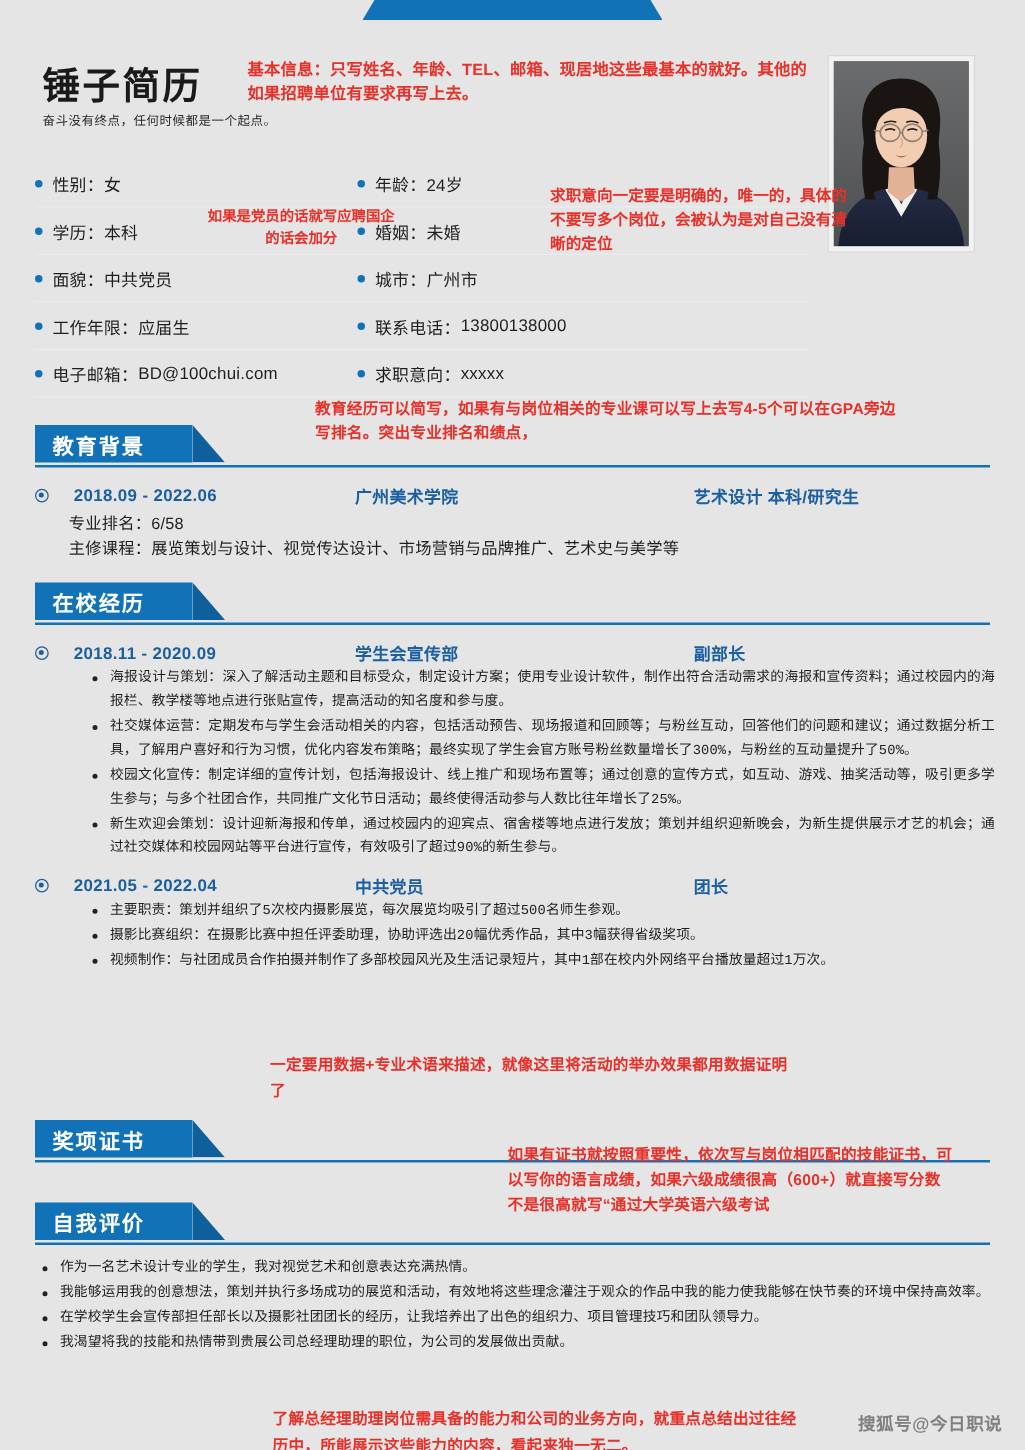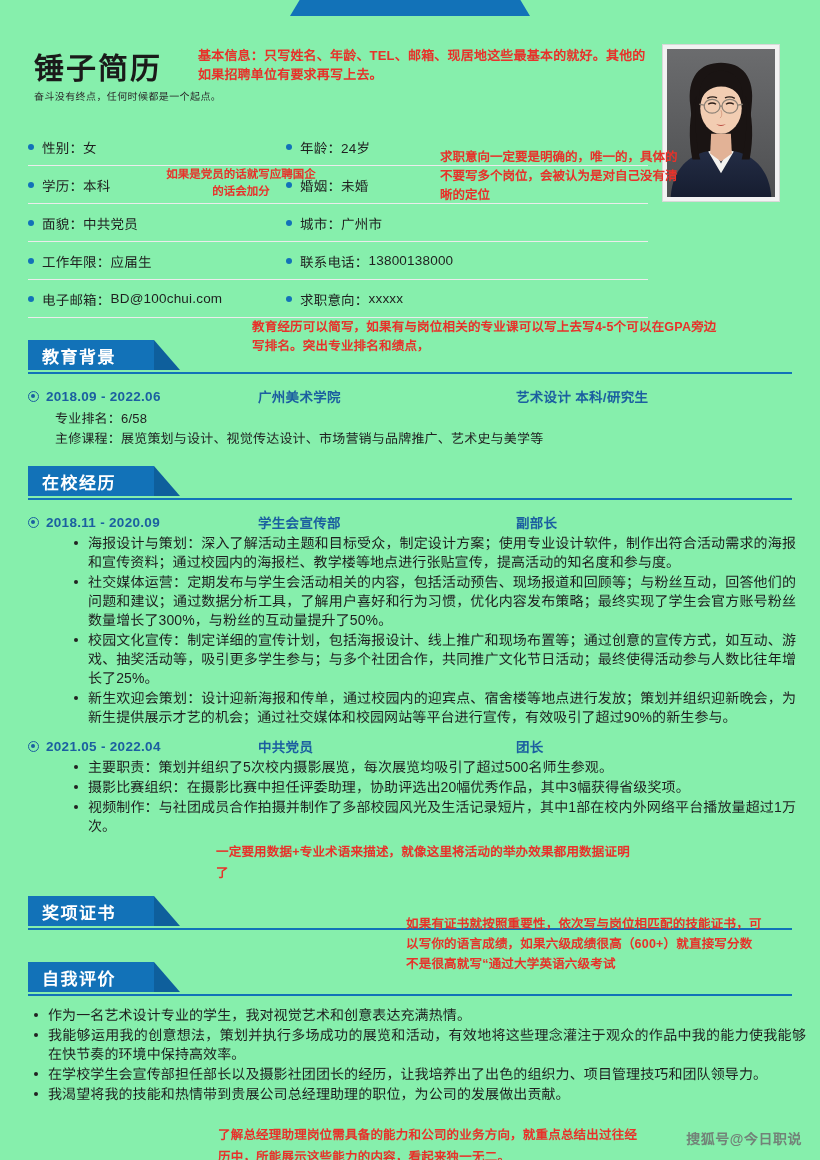--- a/index.html
+++ b/index.html
@@ -11,21 +11,21 @@
     background: #ffffff;
     font-family: "Liberation Sans", "DejaVu Sans", sans-serif;
     color: #1a1a1a;
     overflow: hidden;
   }
 
   .page {
     position: relative;
     width: 820px;
     height: 1160px;
-    background: #86efac;
+    background: #e5e5e5;
   }
 
   
   .top-deco {
     position: absolute;
     top: 0;
     left: 290px;
     width: 240px;
     height: 16px;
     background: #1272b8;
@@ -193,20 +193,21 @@
 
   
   .entry-head {
     display: flex;
     align-items: center;
     font-size: 13.5px;
     font-weight: bold;
     color: #1b5fa0;
     margin-left: 28px;
     letter-spacing: 0.3px;
+    gap: 13px;
   }
   .ring {
     width: 11px; height: 11px;
     border: 1.6px solid #1b5fa0;
     border-radius: 50%;
     margin-right: 7px;
     position: relative;
     flex: 0 0 auto;
   }
   .ring::after {
@@ -229,28 +230,29 @@
     letter-spacing: 0.2px;
   }
 
   ul.blist {
     margin: 2px 0 0 74px;
     padding: 0;
     list-style: none;
   }
   ul.blist > li {
     position: relative;
-    font-size: 14px;
+    font-size: 11px;
     line-height: 19px;
     color: #1f1f1f;
     padding-left: 14px;
     margin-bottom: 1px;
     letter-spacing: 0.1px;
     padding-right: 24px;
     text-align: justify;
+    font-family: Liberation Mono, monospace;
   }
   ul.blist > li::before {
     content: "";
     position: absolute;
     left: 0; top: 7px;
     width: 4px; height: 4px;
     border-radius: 50%;
     background: #222;
   }
 

